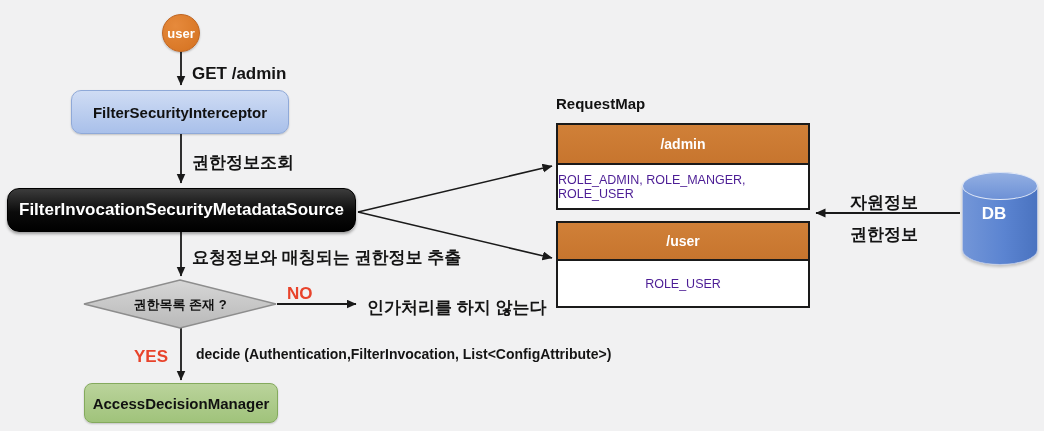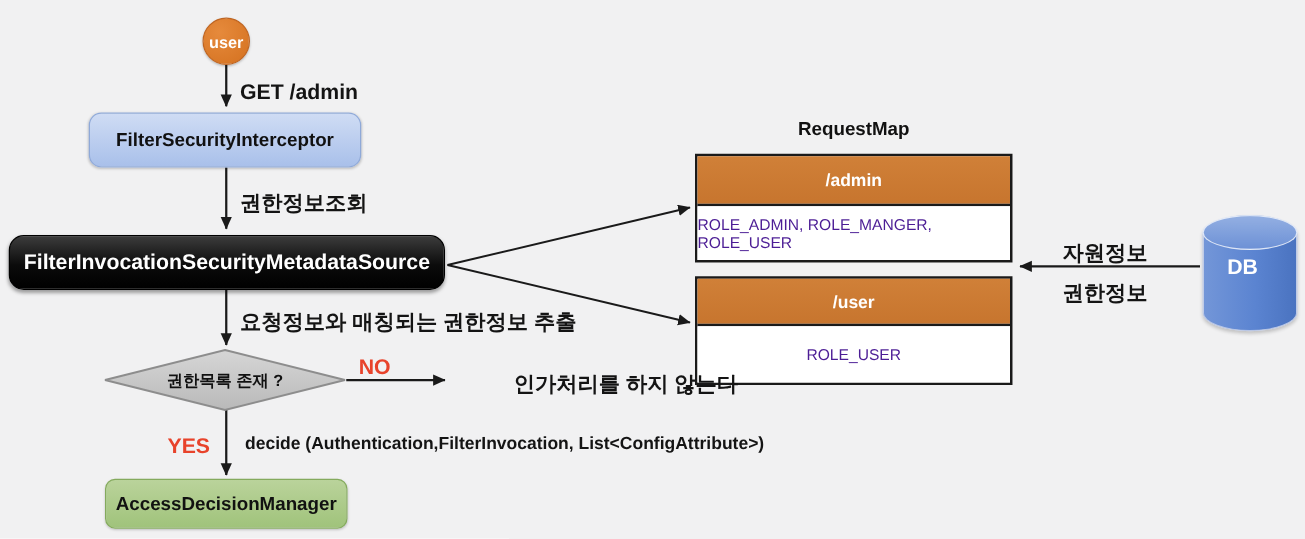--- a/index.html
+++ b/index.html
@@ -48,21 +48,21 @@
     left:100px;top:296px;width:160px;font-size:13px;color:#111;
     text-align:center;z-index:3;position:absolute;font-weight:bold;
   }
   .adm{
     left:84px;top:383px;width:194px;height:40px;border-radius:8px;
     background:linear-gradient(180deg,#bad39b,#a0c37b);
     border:1.5px solid #84aa5d;color:#111;font-size:15px;
     box-shadow:0 1px 2px rgba(0,0,0,.2);
   }
   .map-title{
-    left:556px;top:95px;width:254px;text-align:center;
+    left:556px;top:95px;width:254px;text-align:left;
     font-size:15px;color:#111;
   }
   .map-table{
     position:absolute;left:556px;width:254px;height:87px;
     border:2px solid #1a1a1a;box-sizing:border-box;background:#fff;z-index:2;
   }
   .map-admin{top:123px;}
   .map-user{top:221px;}
   .map-header{
     height:40px;background:linear-gradient(180deg,#d08038,#c7752e);
@@ -155,19 +155,19 @@
   </div>
 
   <div class="db-body"></div>
   <div class="db-top"></div>
   <div class="db-label">DB</div>
 
   <div class="lbl" style="left:192px;top:64px;">GET /admin</div>
   <div class="lbl" style="left:192px;top:151px;">권한정보조회</div>
   <div class="lbl" style="left:192px;top:246px;">요청정보와 매칭되는 권한정보 추출</div>
   <div class="lbl red" style="left:287px;top:284px;">NO</div>
-  <div class="lbl" style="left:367px;top:296px;margin-left:44px;">인가처리를 하지 않는다</div>
+  <div class="lbl" style="left:367px;top:296px;">인가처리를 하지 않는다</div>
   <div class="lbl red" style="left:134px;top:347px;width:40px;text-align:left;">YES</div>
   <div class="lbl" style="left:196px;top:346px;font-size:14px;">decide (Authentication,FilterInvocation, List&lt;ConfigAttribute&gt;)</div>
   <div class="lbl" style="left:844px;top:191px;width:80px;text-align:center;">자원정보</div>
   <div class="lbl" style="left:844px;top:223px;width:80px;text-align:center;">권한정보</div>
 
 </div>
 
 </body></html>

